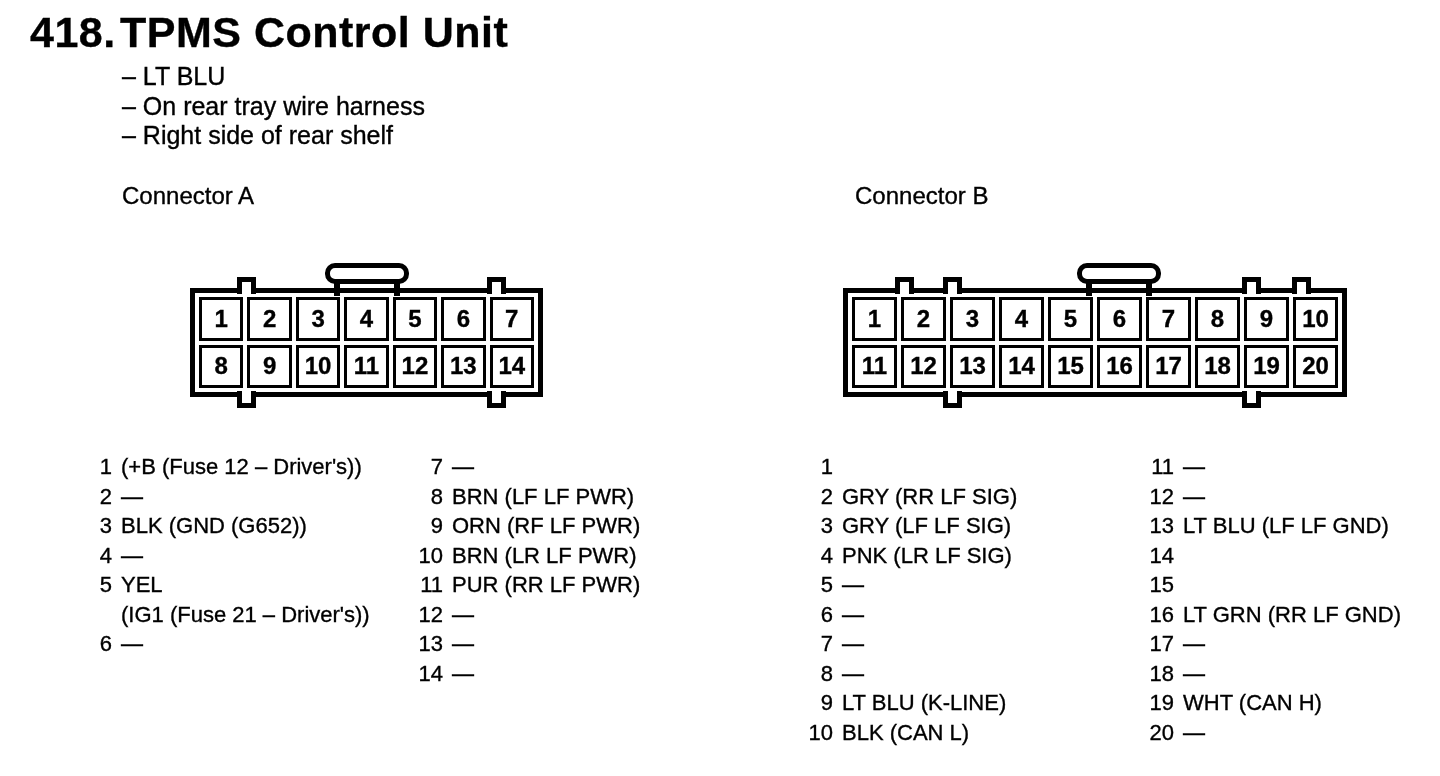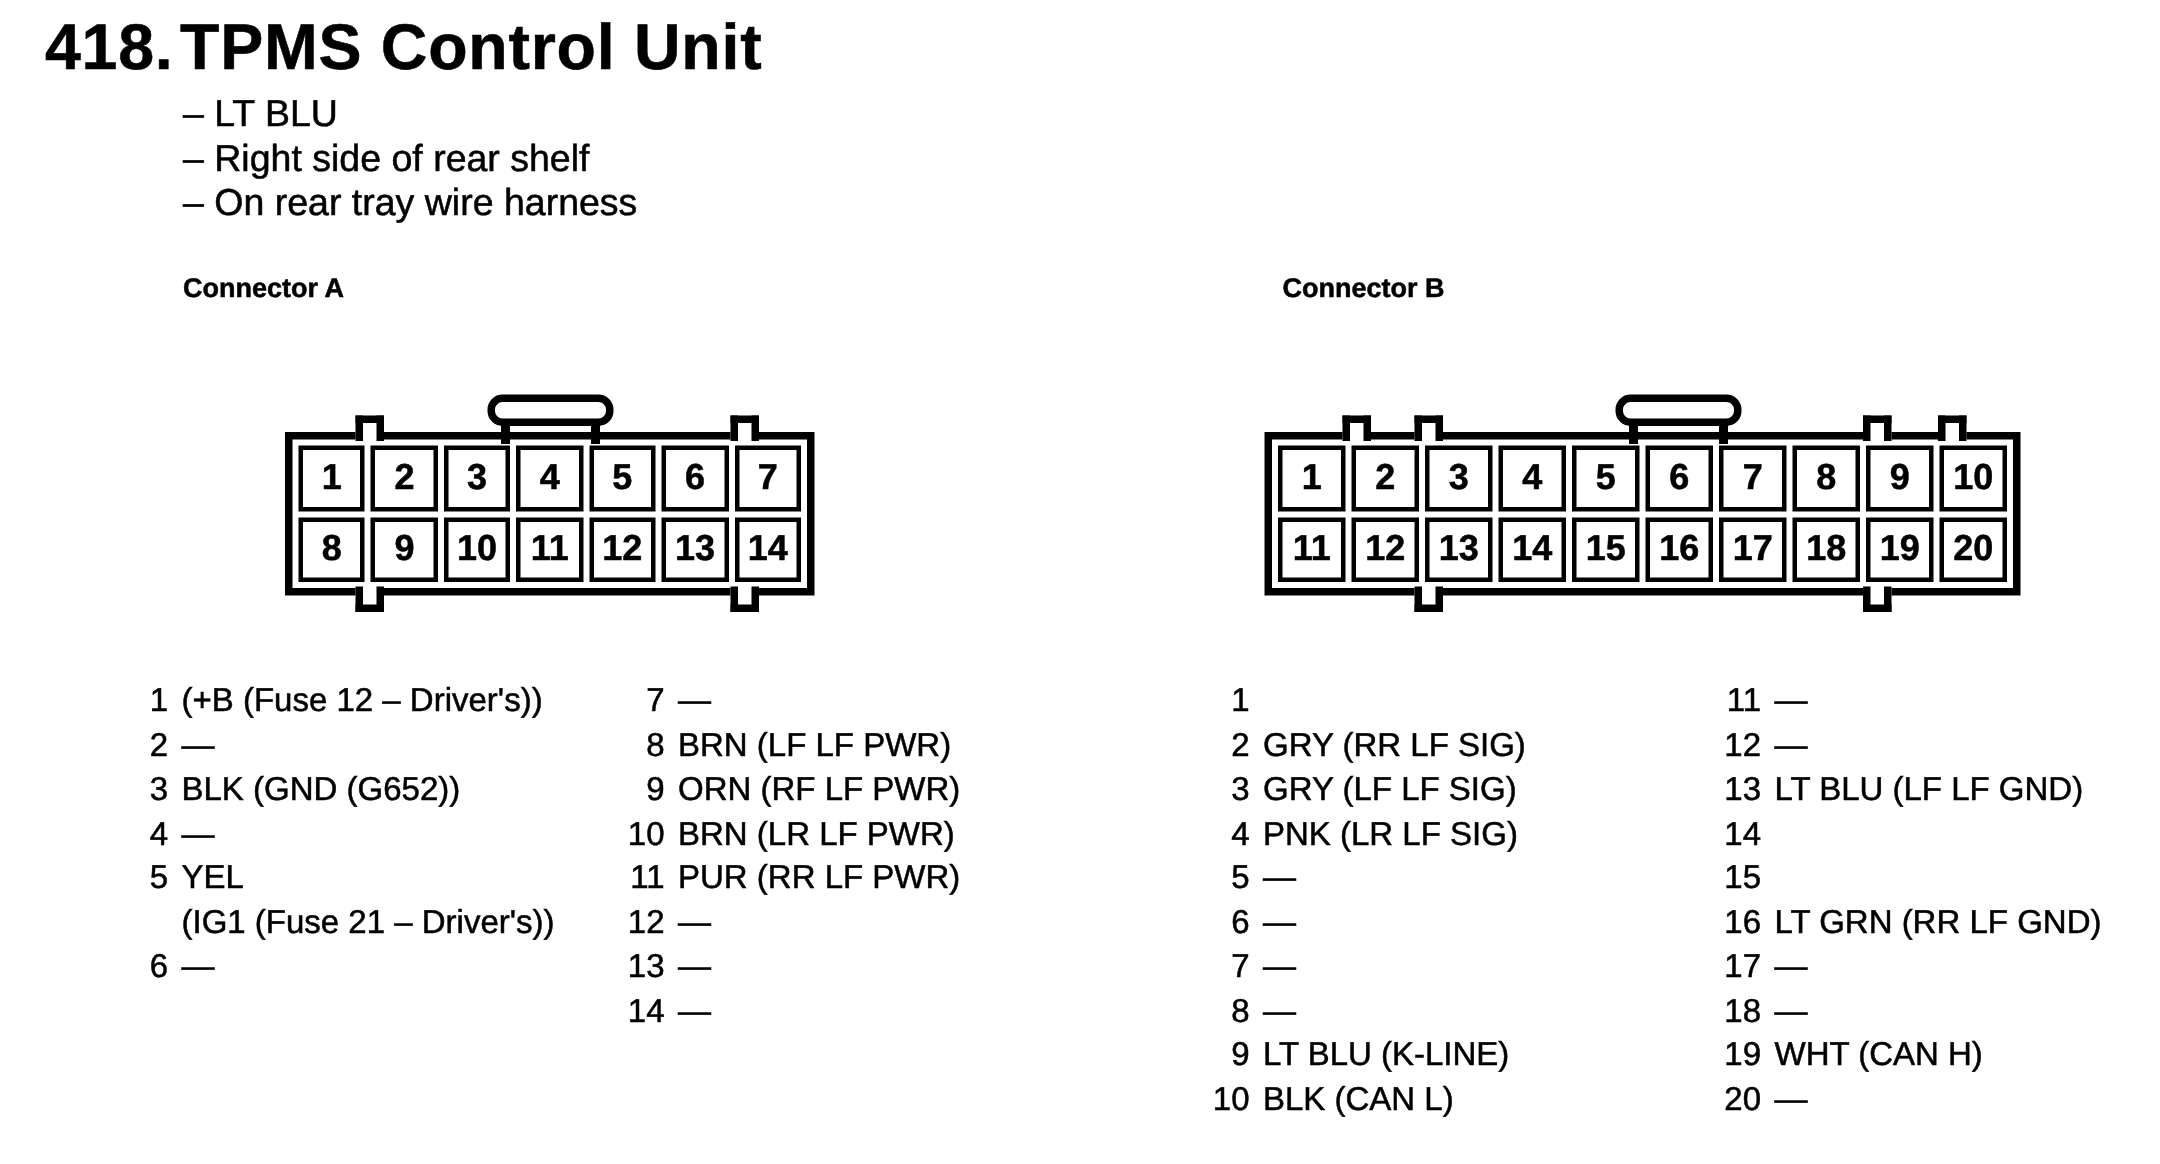--- a/index.html
+++ b/index.html
@@ -8,21 +8,21 @@
     font-family:"Liberation Sans", sans-serif;
     -webkit-text-stroke:0.35px #000;
     overflow:hidden;
   }
   .abs{position:absolute;align-items:flex-end;}
   
   .title-row{left:30px;top:8px;display:flex;font-size:43px;font-weight:bold;letter-spacing:0.5px;}
   .title-num{width:90px;flex:none;}
   .notes{left:122px;top:62px;font-size:25px;line-height:29.5px;}
   
-  .conn-title{font-size:18px;font-weight:bold;}
+  .conn-title{font-size:24px;font-weight:normal;}
   #conn-a-title{left:122px;top:182px;}
   #conn-b-title{left:855px;top:182px;}
   
   .connector{position:absolute;box-sizing:border-box;border:5px solid #000;background:#fff;}
   #conn-a{left:190px;top:288px;width:353px;height:109px;}
   #conn-b{left:843px;top:288px;width:504px;height:109px;}
   .grid{display:grid;box-sizing:border-box;height:100%;padding:4px;gap:4px;grid-template-rows:1fr 1fr;}
   #conn-a .grid{grid-template-columns:repeat(7,1fr);}
   #conn-b .grid{grid-template-columns:repeat(10,1fr);}
   .cell{border:3px solid #000;background:#fff;display:flex;align-items:center;justify-content:center;
@@ -54,22 +54,22 @@
 </head>
 <body>
 
 <div class="abs title-row">
   <span class="title-num">418.</span>
   <span>TPMS Control Unit</span>
 </div>
 
 <div class="abs notes">
   <div>– LT BLU</div>
+  <div>– On rear tray wire harness</div>
   <div>– Right side of rear shelf</div>
-  <div>– On rear tray wire harness</div>
 </div>
 
 <div class="abs conn-title" id="conn-a-title">Connector A</div>
 
 <div class="connector" id="conn-a">
   <div class="tab top" style="left:42px"></div>
   <div class="tab top" style="left:292px"></div>
   <div class="tab bottom" style="left:42px"></div>
   <div class="tab bottom" style="left:292px"></div>
   <div class="latch">

